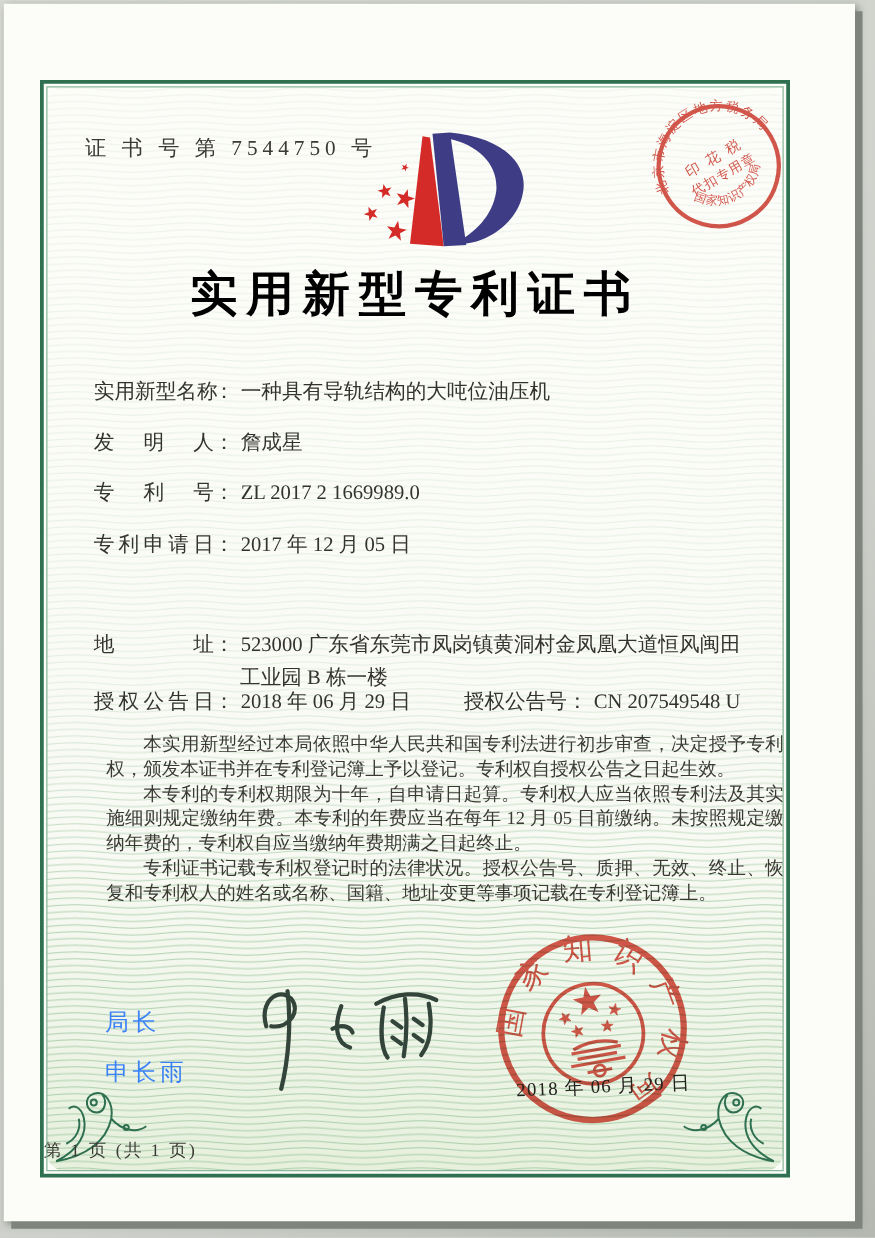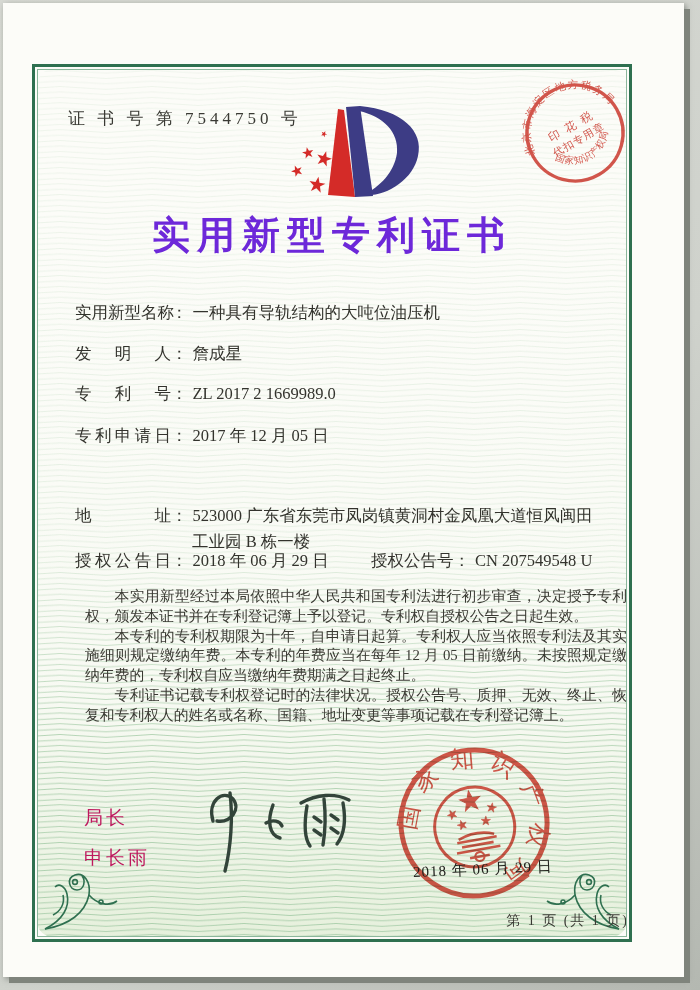--- a/index.html
+++ b/index.html
@@ -7,37 +7,37 @@
   .scan{position:relative;width:700px;height:990px;background:linear-gradient(135deg,#d8dad4 0%,#cfd2cc 60%,#b4b8b1 100%);}
   .paper{position:absolute;left:3px;top:3px;width:681px;height:974px;background:#fcfcf8;
          box-shadow:6px 6px 0 0 #7f847c, 2px 2px 6px rgba(60,65,58,.5);}
   .frame{position:absolute;left:29px;top:61px;width:594px;height:872px;border:3px solid #2e7050;}
   .frame::after{content:"";position:absolute;left:2px;top:2px;right:2px;bottom:2px;border:1px solid #8ab69b;pointer-events:none;}
   .guilloche{position:absolute;left:2px;top:2px;width:590px;height:868px;}
   .certno{position:absolute;left:33px;top:40px;font-size:17px;letter-spacing:4px;color:#3a3a34;white-space:nowrap;}
   .logo{position:absolute;left:245px;top:36px;}
   .taxstamp{position:absolute;left:478px;top:4px;mix-blend-mode:multiply;}
   .title{position:absolute;left:0;top:143px;width:100%;text-align:center;font-size:38px;font-weight:bold;
-         letter-spacing:7px;color:#6d28d9;white-space:nowrap;}
+         letter-spacing:7px;color:#000000;white-space:nowrap;}
   .row{position:absolute;left:40px;white-space:nowrap;font-size:16.5px;color:#33332d;}
   .flabel{display:inline-block;width:96px;text-align:justify;text-align-last:justify;vertical-align:bottom;}
   .colon{display:inline-block;margin-right:5px;}
   .r1{top:235px}.r2{top:276px}.r3{top:316px}.r4{top:358px}.r5{top:400px}
   .r6a{top:438px}.r6b{top:464px;left:157px}.r7{top:483px;width:540px}
   .rightfield{position:absolute;left:296px;top:0;}
   .paras{position:absolute;left:31px;top:520px;width:542px;font-size:14.8px;line-height:19.8px;color:#3a3a33;text-align:justify;margin-left:19px;}
   .paras p{margin:0;text-indent:2em;}
   .director{position:absolute;left:49px;top:738px;font-family:"Liberation Sans",sans-serif;font-size:19px;
-            letter-spacing:3px;color:#be185d;font-weight:500;}
+            letter-spacing:3px;color:#3b82f6;font-weight:500;}
   .dname{top:778px;}
   .sig{position:absolute;left:148px;top:712px;}
   .bigstamp{position:absolute;left:349px;top:666px;mix-blend-mode:multiply;}
   .sealdate{position:absolute;left:378px;top:793px;font-size:15px;letter-spacing:1px;color:#20201c;
             transform:rotate(-2.5deg);white-space:nowrap;}
-  .footer{position:absolute;left:0;top:845px;width:100%;text-align:right;font-size:14px;color:#3a3a34;letter-spacing:2px;}
+  .footer{position:absolute;left:0;top:845px;width:100%;text-align:left;font-size:14px;color:#3a3a34;letter-spacing:2px;}
   .flourish{position:absolute;bottom:6px;}
   .fl-left{left:4px;}
   .fl-right{right:4px;transform:scaleX(-1);}
 </style>
 </head>
 <body>
 
 <div class="scan">
   <div class="paper">
     <div class="frame">

